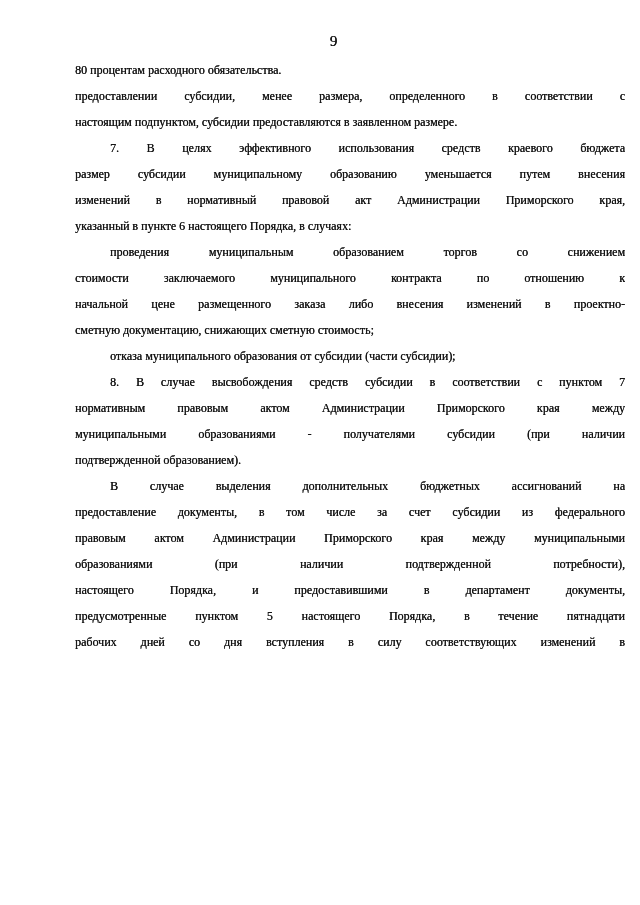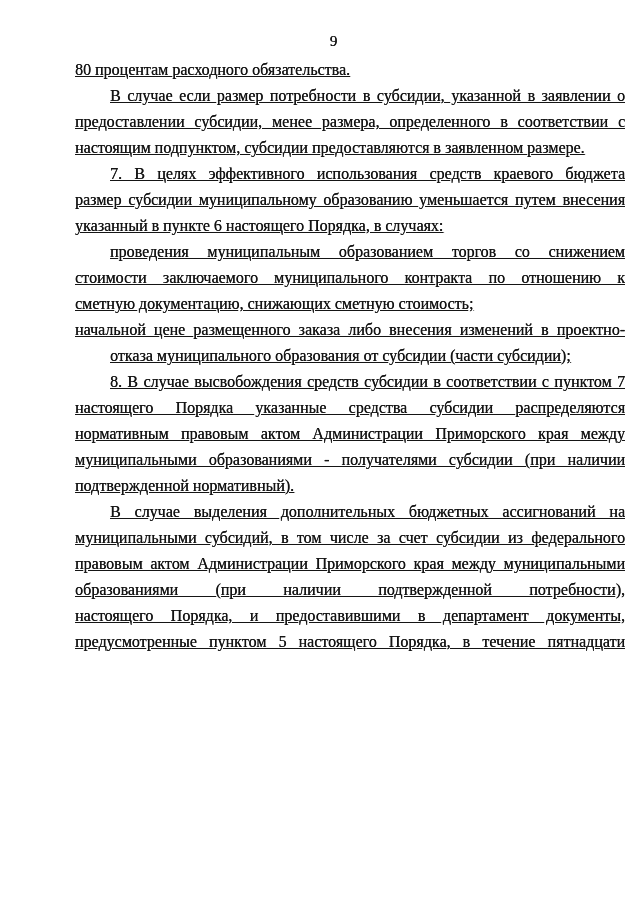--- a/index.html
+++ b/index.html
@@ -34,72 +34,71 @@
     top: 57px;
     width: 550px;
   }
   .paragraph {
     margin: 0;
     padding: 0;
   }
   .line {
     height: 26px;
     line-height: 26px;
-    font-size: 16px;
+    font-size: 12px;
     text-align: justify;
     text-align-last: justify;
     overflow: hidden;
     text-shadow: 0.25px 0 0 currentColor; 
-    text-decoration: underline;
   }
   .line.indent {
     text-indent: 35px;
   }
   .line.last {
     text-align: left;
     text-align-last: left;
   }
 </style>
 </head>
 <body>
 
 <div class="page">
   <div class="page-number">9</div>
   <div class="doc-body">
       <div class="paragraph">
         <div class="line last">80 процентам расходного обязательства.</div>
       </div>
       <div class="paragraph">
-        <div class="line indent">В случае если размер потребности в субсидии, указанной в заявлении о</div>
         <div class="line">предоставлении субсидии, менее размера, определенного в соответствии с</div>
         <div class="line last">настоящим подпунктом, субсидии предоставляются в заявленном размере.</div>
       </div>
       <div class="paragraph">
         <div class="line indent">7. В целях эффективного использования средств краевого бюджета</div>
         <div class="line">размер субсидии муниципальному образованию уменьшается путем внесения</div>
+        <div class="line">изменений в нормативный правовой акт Администрации Приморского края,</div>
         <div class="line last">указанный в пункте 6 настоящего Порядка, в случаях:</div>
       </div>
       <div class="paragraph">
         <div class="line indent">проведения муниципальным образованием торгов со снижением</div>
         <div class="line">стоимости заключаемого муниципального контракта по отношению к</div>
+        <div class="line">начальной цене размещенного заказа либо внесения изменений в проектно-</div>
         <div class="line last">сметную документацию, снижающих сметную стоимость;</div>
-        <div class="line">начальной цене размещенного заказа либо внесения изменений в проектно-</div>
       </div>
       <div class="paragraph">
         <div class="line indent last">отказа муниципального образования от субсидии (части субсидии);</div>
       </div>
       <div class="paragraph">
         <div class="line indent">8. В случае высвобождения средств субсидии в соответствии с пунктом 7</div>
-        <div class="line">настоящего Порядка указанные средства субсидии распределяются</div>
         <div class="line">нормативным правовым актом Администрации Приморского края между</div>
         <div class="line">муниципальными образованиями - получателями субсидии (при наличии</div>
-        <div class="line last">подтвержденной нормативный).</div>
+        <div class="line last">подтвержденной образованием).</div>
       </div>
       <div class="paragraph">
         <div class="line indent">В случае выделения дополнительных бюджетных ассигнований на</div>
-        <div class="line">муниципальными субсидий, в том числе за счет субсидии из федерального</div>
+        <div class="line">предоставление документы, в том числе за счет субсидии из федерального</div>
         <div class="line">правовым актом Администрации Приморского края между муниципальными</div>
         <div class="line">образованиями (при наличии подтвержденной потребности),</div>
         <div class="line">настоящего Порядка, и предоставившими в департамент документы,</div>
         <div class="line">предусмотренные пунктом 5 настоящего Порядка, в течение пятнадцати</div>
+        <div class="line">рабочих дней со дня вступления в силу соответствующих изменений в</div>
       </div>
     </div>
 </div>
 
 </body></html>

